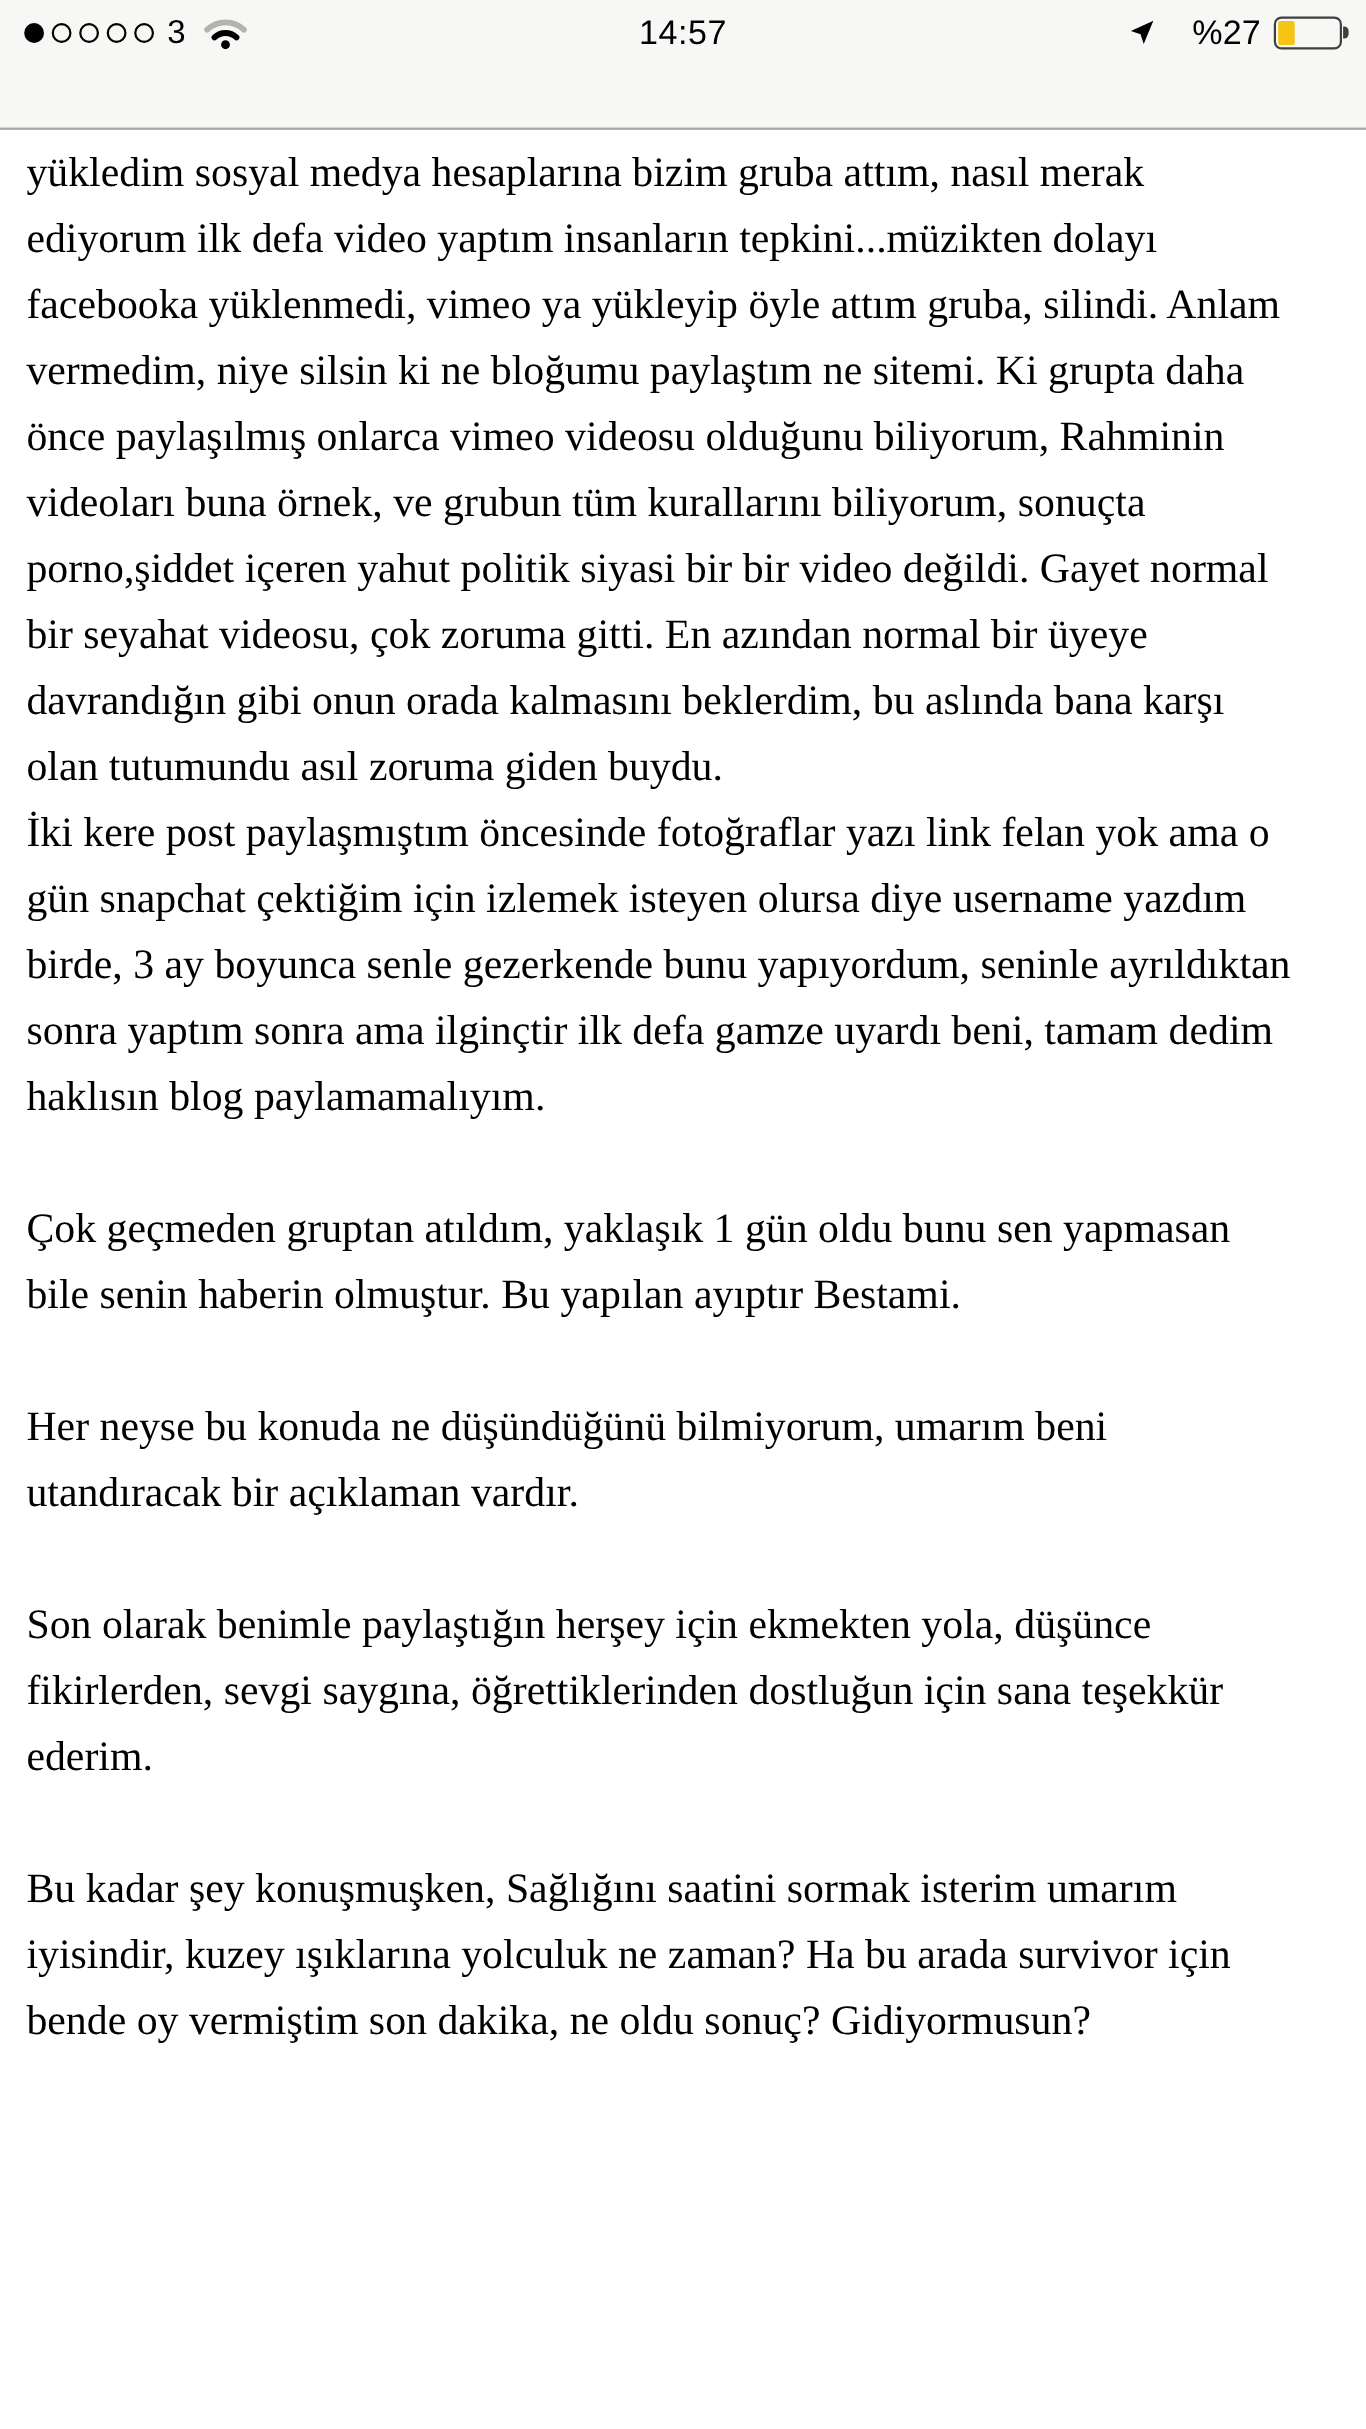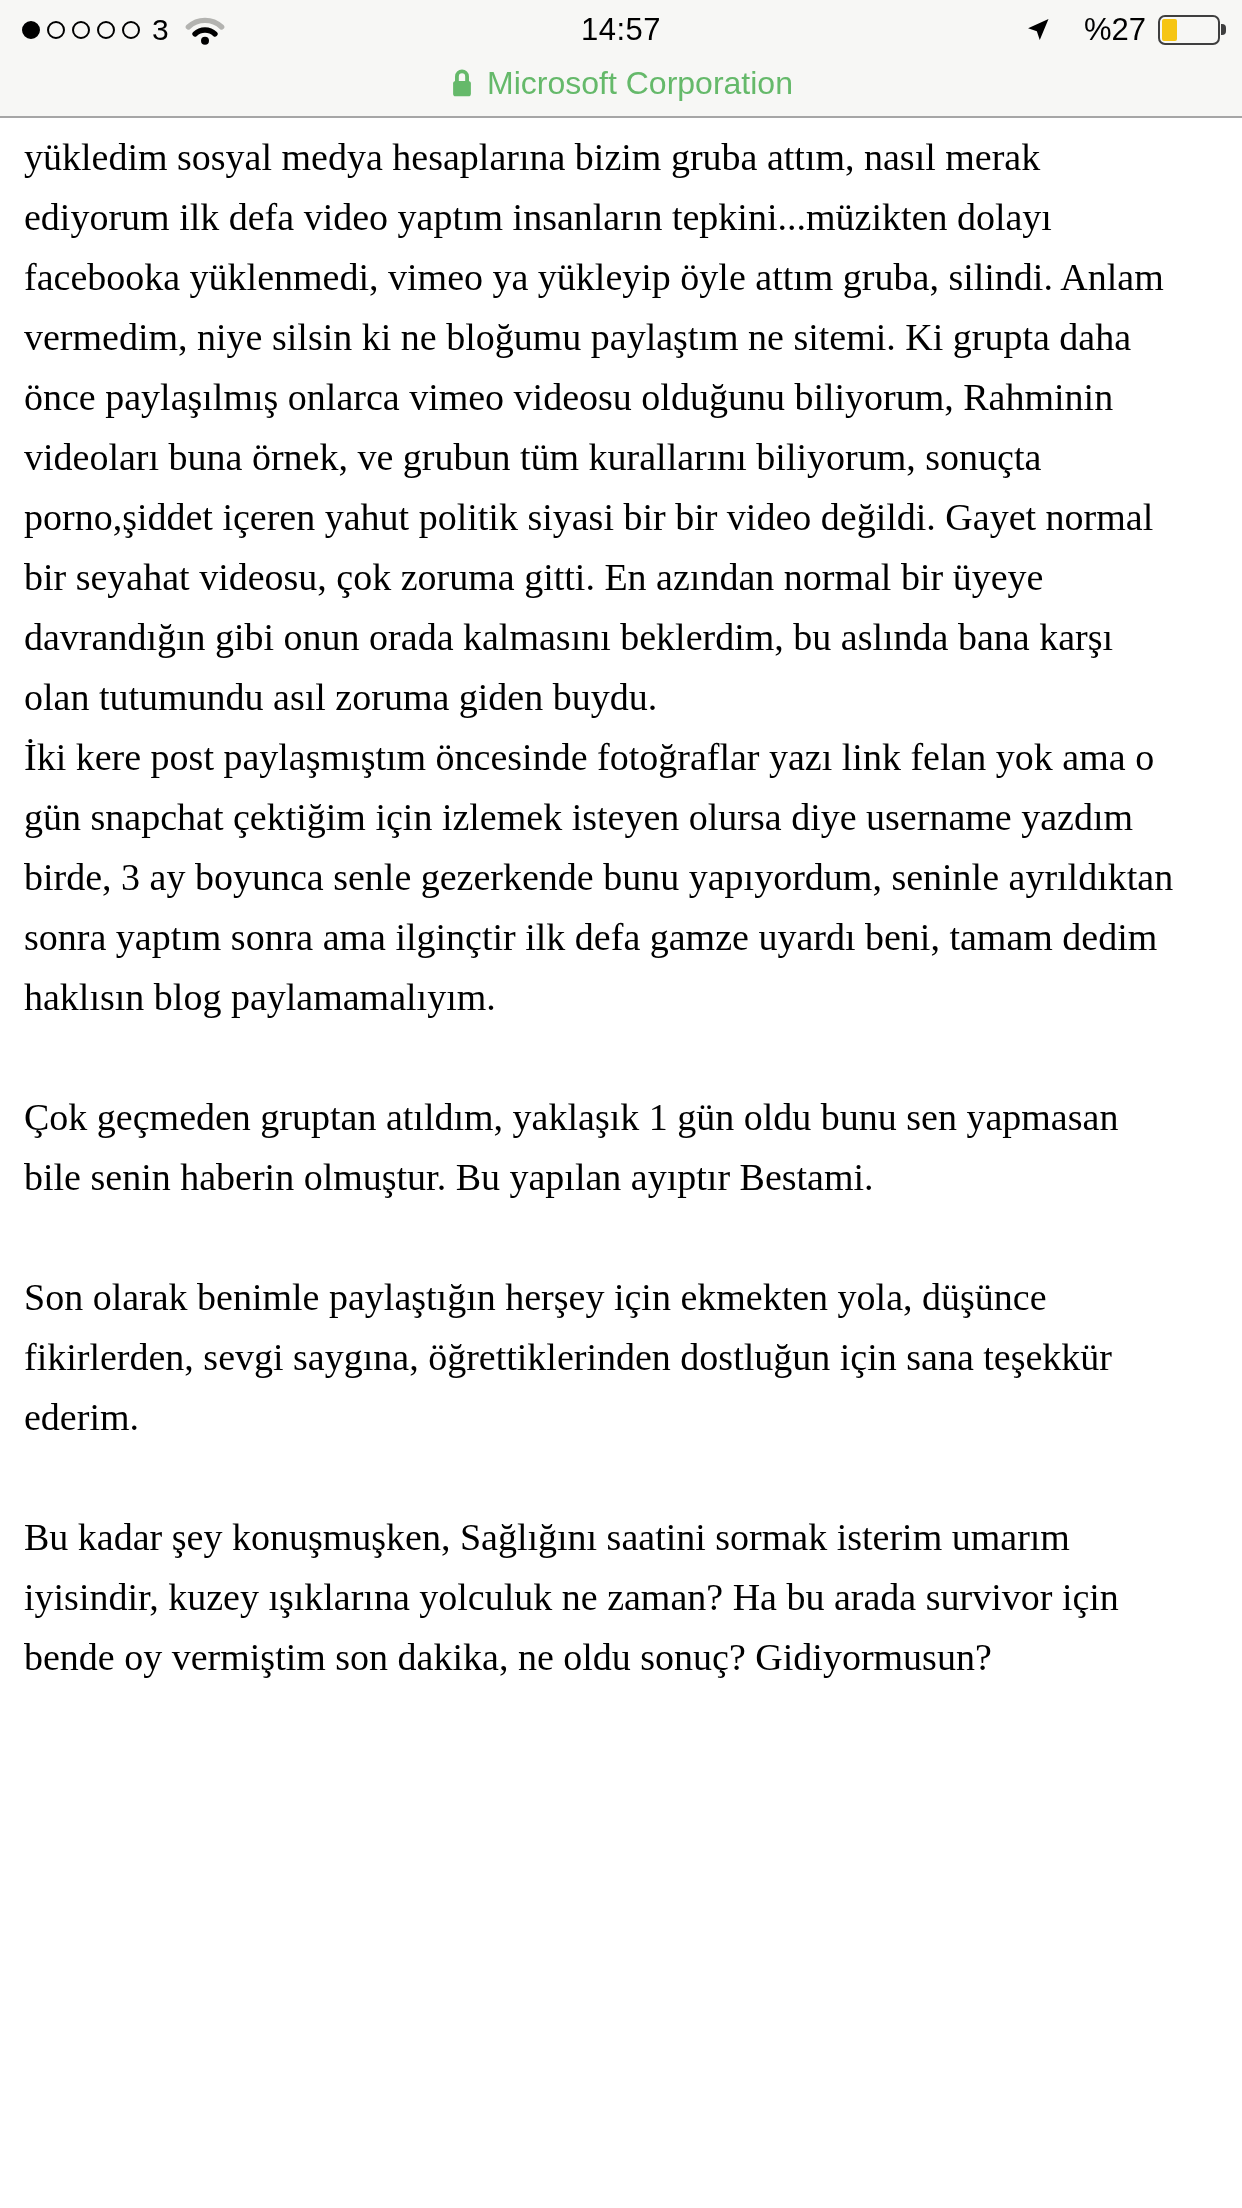--- a/index.html
+++ b/index.html
@@ -110,48 +110,41 @@
         </svg>
       </span>
       <span class="pct">%27</span>
       <span class="battery">
         <span class="battery-fill"></span>
         <span class="battery-nub"></span>
       </span>
     </div>
   </div>
 
-  <button class="address-row">
-    <span style="display:flex;align-items:center;">
-      <svg width="26" height="33" viewBox="0 0 20 26">
-        <path d="M6 12 V7.5 A 4 4 0 0 1 14 7.5 V12" fill="none" stroke="#65b96a" stroke-width="3"></path>
-        <rect x="3" y="11" width="14" height="12" rx="2" fill="#65b96a"></rect>
-      </svg>
-    </span>
-    <span class="site-name">Microsoft Corporation</span>
-  </button>
 </header>
 
 <main class="content">
   <p class="para">yükledim sosyal medya hesaplarına bizim gruba attım, nasıl merak
 ediyorum ilk defa video yaptım insanların tepkini...müzikten dolayı
 facebooka yüklenmedi, vimeo ya yükleyip öyle attım gruba, silindi. Anlam
 vermedim, niye silsin ki ne bloğumu paylaştım ne sitemi. Ki grupta daha
 önce paylaşılmış onlarca vimeo videosu olduğunu biliyorum, Rahminin
 videoları buna örnek, ve grubun tüm kurallarını biliyorum, sonuçta
 porno,şiddet içeren yahut politik siyasi bir bir video değildi. Gayet normal
 bir seyahat videosu, çok zoruma gitti. En azından normal bir üyeye
 davrandığın gibi onun orada kalmasını beklerdim, bu aslında bana karşı
 olan tutumundu asıl zoruma giden buydu.</p>
   <p class="para">İki kere post paylaşmıştım öncesinde fotoğraflar yazı link felan yok ama o
 gün snapchat çektiğim için izlemek isteyen olursa diye username yazdım
 birde, 3 ay boyunca senle gezerkende bunu yapıyordum, seninle ayrıldıktan
 sonra yaptım sonra ama ilginçtir ilk defa gamze uyardı beni, tamam dedim
 haklısın blog paylamamalıyım.</p>
   <p class="para gap">Çok geçmeden gruptan atıldım, yaklaşık 1 gün oldu bunu sen yapmasan
 bile senin haberin olmuştur. Bu yapılan ayıptır Bestami.</p>
+  <p class="para gap">Her neyse bu konuda ne düşündüğünü bilmiyorum, umarım beni
+utandıracak bir açıklaman vardır.</p>
   <p class="para gap">Son olarak benimle paylaştığın herşey için ekmekten yola, düşünce
 fikirlerden, sevgi saygına, öğrettiklerinden dostluğun için sana teşekkür
 ederim.</p>
   <p class="para gap">Bu kadar şey konuşmuşken, Sağlığını saatini sormak isterim umarım
 iyisindir, kuzey ışıklarına yolculuk ne zaman? Ha bu arada survivor için
 bende oy vermiştim son dakika, ne oldu sonuç? Gidiyormusun?</p>
 </main>
 
 </body></html>

